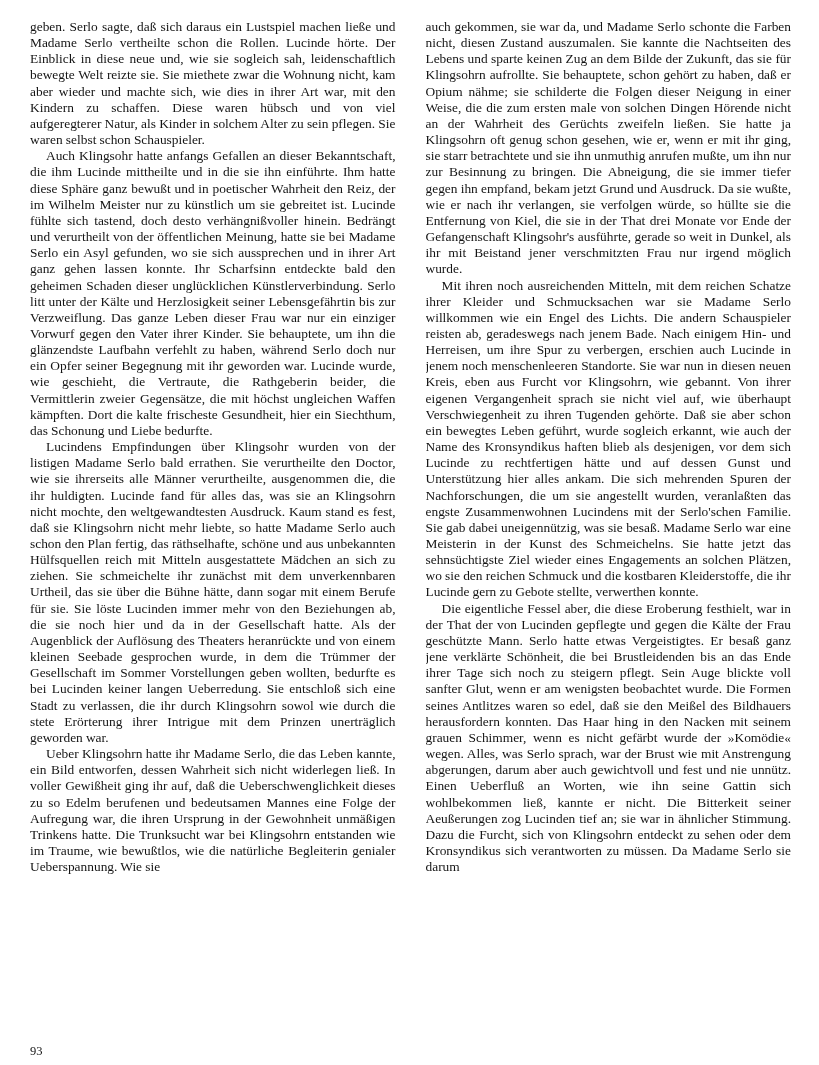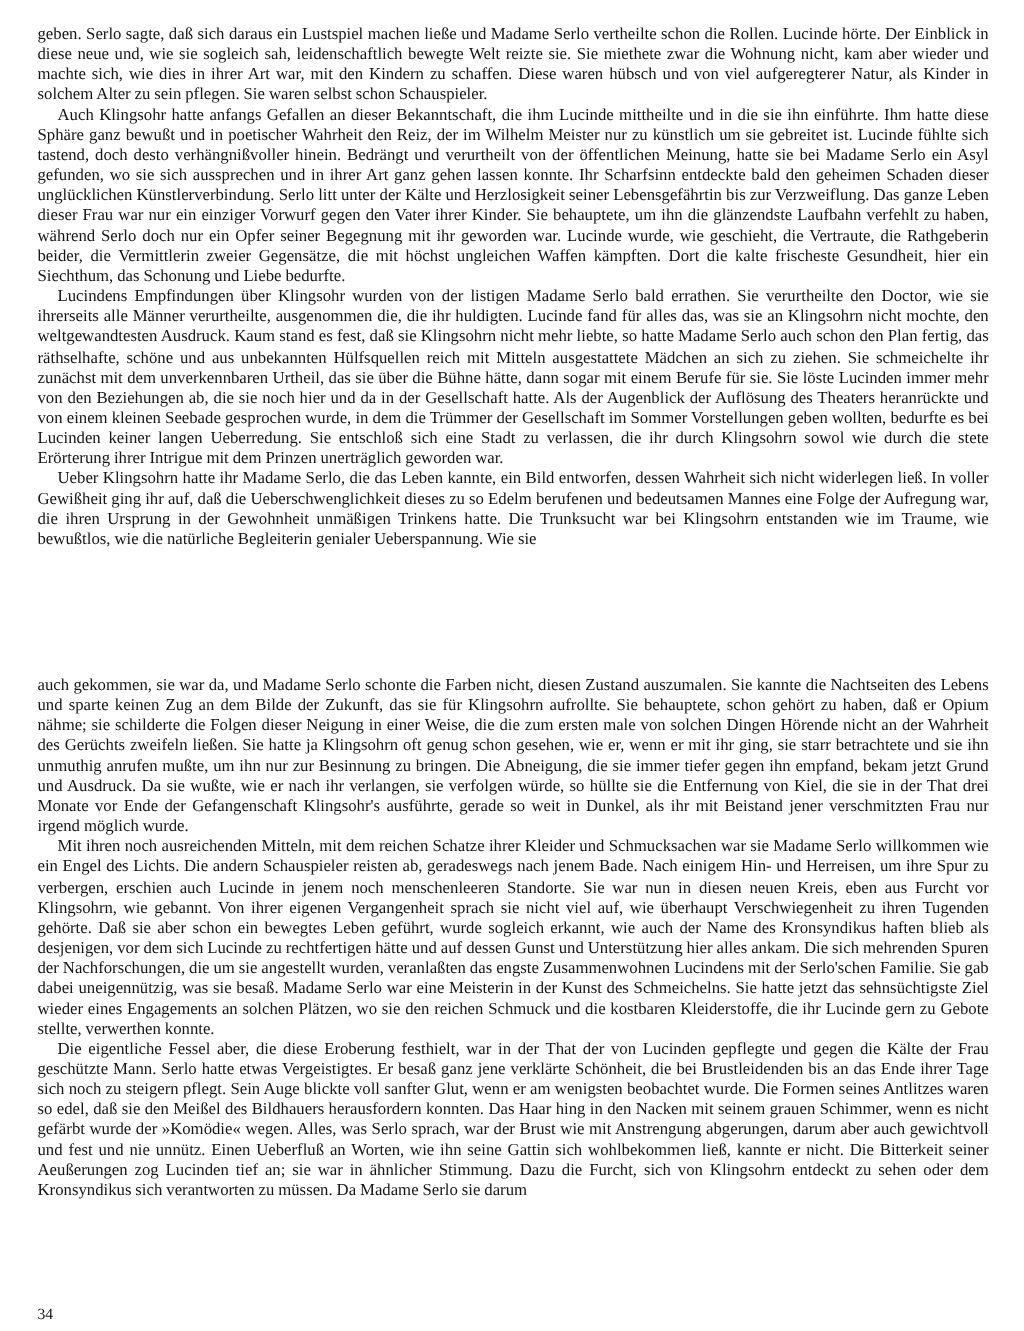--- a/index.html
+++ b/index.html
@@ -16,21 +16,20 @@
     color: #141414;
     font-family: "Liberation Serif", "DejaVu Serif", serif;
     overflow: hidden;
   }
   .columns {
     display: flex;
     gap: 30px;
     padding: 19px 28px 0 30px;
     height: 1012px;
     overflow: hidden;
-    flex-direction: column;
   }
   .column {
     flex: 1 1 0;
     min-width: 0;
     font-size: 13.4px;
     line-height: 16.15px;
     text-align: justify;
     hyphens: auto;
     -webkit-hyphens: auto;
     word-spacing: -0.2px;
@@ -61,14 +60,14 @@
         <p class="indent" lang="de">Auch Klingsohr hatte anfangs Gefallen an dieser Bekanntschaft, die ihm Lucinde mittheilte und in die sie ihn einführte. Ihm hatte diese Sphäre ganz bewußt und in poetischer Wahrheit den Reiz, der im Wilhelm Meister nur zu künstlich um sie gebreitet ist. Lucinde fühlte sich tastend, doch desto verhängnißvoller hinein. Bedrängt und verurtheilt von der öffentlichen Meinung, hatte sie bei Madame Serlo ein Asyl gefunden, wo sie sich aussprechen und in ihrer Art ganz gehen lassen konnte. Ihr Scharfsinn entdeckte bald den geheimen Schaden dieser unglücklichen Künstlerverbindung. Serlo litt unter der Kälte und Herzlosigkeit seiner Lebensgefährtin bis zur Verzweiflung. Das ganze Leben dieser Frau war nur ein einziger Vorwurf gegen den Vater ihrer Kinder. Sie behauptete, um ihn die glänzendste Laufbahn verfehlt zu haben, während Serlo doch nur ein Opfer seiner Begegnung mit ihr geworden war. Lucinde wurde, wie geschieht, die Vertraute, die Rathgeberin beider, die Vermittlerin zweier Gegensätze, die mit höchst ungleichen Waffen kämpften. Dort die kalte frischeste Gesundheit, hier ein Siechthum, das Schonung und Liebe bedurfte.</p>
         <p class="indent" lang="de">Lucindens Empfindungen über Klingsohr wurden von der listigen Madame Serlo bald errathen. Sie verurtheilte den Doctor, wie sie ihrerseits alle Männer verurtheilte, ausgenommen die, die ihr huldigten. Lucinde fand für alles das, was sie an Klingsohrn nicht mochte, den weltgewandtesten Ausdruck. Kaum stand es fest, daß sie Klingsohrn nicht mehr liebte, so hatte Madame Serlo auch schon den Plan fertig, das räthselhafte, schöne und aus unbekannten Hülfsquellen reich mit Mitteln ausgestattete Mädchen an sich zu ziehen. Sie schmeichelte ihr zunächst mit dem unverkennbaren Urtheil, das sie über die Bühne hätte, dann sogar mit einem Berufe für sie. Sie löste Lucinden immer mehr von den Beziehungen ab, die sie noch hier und da in der Gesellschaft hatte. Als der Augenblick der Auflösung des Theaters heranrückte und von einem kleinen Seebade gesprochen wurde, in dem die Trümmer der Gesellschaft im Sommer Vorstellungen geben wollten, bedurfte es bei Lucinden keiner langen Ueberredung. Sie entschloß sich eine Stadt zu verlassen, die ihr durch Klingsohrn sowol wie durch die stete Erörterung ihrer Intrigue mit dem Prinzen unerträglich geworden war.</p>
         <p class="indent" lang="de">Ueber Klingsohrn hatte ihr Madame Serlo, die das Leben kannte, ein Bild entworfen, dessen Wahrheit sich nicht widerlegen ließ. In voller Gewißheit ging ihr auf, daß die Ueberschwenglichkeit dieses zu so Edelm berufenen und bedeutsamen Mannes eine Folge der Aufregung war, die ihren Ursprung in der Gewohnheit unmäßigen Trinkens hatte. Die Trunksucht war bei Klingsohrn entstanden wie im Traume, wie bewußtlos, wie die natürliche Begleiterin genialer Ueberspannung. Wie sie</p>
       </div>
     <div class="column">
         <p class="no-indent" lang="de">auch gekommen, sie war da, und Madame Serlo schonte die Farben nicht, diesen Zustand auszumalen. Sie kannte die Nachtseiten des Lebens und sparte keinen Zug an dem Bilde der Zukunft, das sie für Klingsohrn aufrollte. Sie behauptete, schon gehört zu haben, daß er Opium nähme; sie schilderte die Folgen dieser Neigung in einer Weise, die die zum ersten male von solchen Dingen Hörende nicht an der Wahrheit des Gerüchts zweifeln ließen. Sie hatte ja Klingsohrn oft genug schon gesehen, wie er, wenn er mit ihr ging, sie starr betrachtete und sie ihn unmuthig anrufen mußte, um ihn nur zur Besinnung zu bringen. Die Abneigung, die sie immer tiefer gegen ihn empfand, bekam jetzt Grund und Ausdruck. Da sie wußte, wie er nach ihr verlangen, sie verfolgen würde, so hüllte sie die Entfernung von Kiel, die sie in der That drei Monate vor Ende der Gefangenschaft Klingsohr's ausführte, gerade so weit in Dunkel, als ihr mit Beistand jener verschmitzten Frau nur irgend möglich wurde.</p>
         <p class="indent" lang="de">Mit ihren noch ausreichenden Mitteln, mit dem reichen Schatze ihrer Kleider und Schmucksachen war sie Madame Serlo willkommen wie ein Engel des Lichts. Die andern Schauspieler reisten ab, geradeswegs nach jenem Bade. Nach einigem Hin- und Herreisen, um ihre Spur zu verbergen, erschien auch Lucinde in jenem noch menschenleeren Standorte. Sie war nun in diesen neuen Kreis, eben aus Furcht vor Klingsohrn, wie gebannt. Von ihrer eigenen Vergangenheit sprach sie nicht viel auf, wie überhaupt Verschwiegenheit zu ihren Tugenden gehörte. Daß sie aber schon ein bewegtes Leben geführt, wurde sogleich erkannt, wie auch der Name des Kronsyndikus haften blieb als desjenigen, vor dem sich Lucinde zu rechtfertigen hätte und auf dessen Gunst und Unterstützung hier alles ankam. Die sich mehrenden Spuren der Nachforschungen, die um sie angestellt wurden, veranlaßten das engste Zusammenwohnen Lucindens mit der Serlo'schen Familie. Sie gab dabei uneigennützig, was sie besaß. Madame Serlo war eine Meisterin in der Kunst des Schmeichelns. Sie hatte jetzt das sehnsüchtigste Ziel wieder eines Engagements an solchen Plätzen, wo sie den reichen Schmuck und die kostbaren Kleiderstoffe, die ihr Lucinde gern zu Gebote stellte, verwerthen konnte.</p>
         <p class="indent" lang="de">Die eigentliche Fessel aber, die diese Eroberung festhielt, war in der That der von Lucinden gepflegte und gegen die Kälte der Frau geschützte Mann. Serlo hatte etwas Vergeistigtes. Er besaß ganz jene verklärte Schönheit, die bei Brustleidenden bis an das Ende ihrer Tage sich noch zu steigern pflegt. Sein Auge blickte voll sanfter Glut, wenn er am wenigsten beobachtet wurde. Die Formen seines Antlitzes waren so edel, daß sie den Meißel des Bildhauers herausfordern konnten. Das Haar hing in den Nacken mit seinem grauen Schimmer, wenn es nicht gefärbt wurde der »Komödie« wegen. Alles, was Serlo sprach, war der Brust wie mit Anstrengung abgerungen, darum aber auch gewichtvoll und fest und nie unnütz. Einen Ueberfluß an Worten, wie ihn seine Gattin sich wohlbekommen ließ, kannte er nicht. Die Bitterkeit seiner Aeußerungen zog Lucinden tief an; sie war in ähnlicher Stimmung. Dazu die Furcht, sich von Klingsohrn entdeckt zu sehen oder dem Kronsyndikus sich verantworten zu müssen. Da Madame Serlo sie darum</p>
       </div>
   </div>
-  <div class="page-number">34</div>
+  <div class="page-number">93</div>
 </div>
 
 </body></html>

